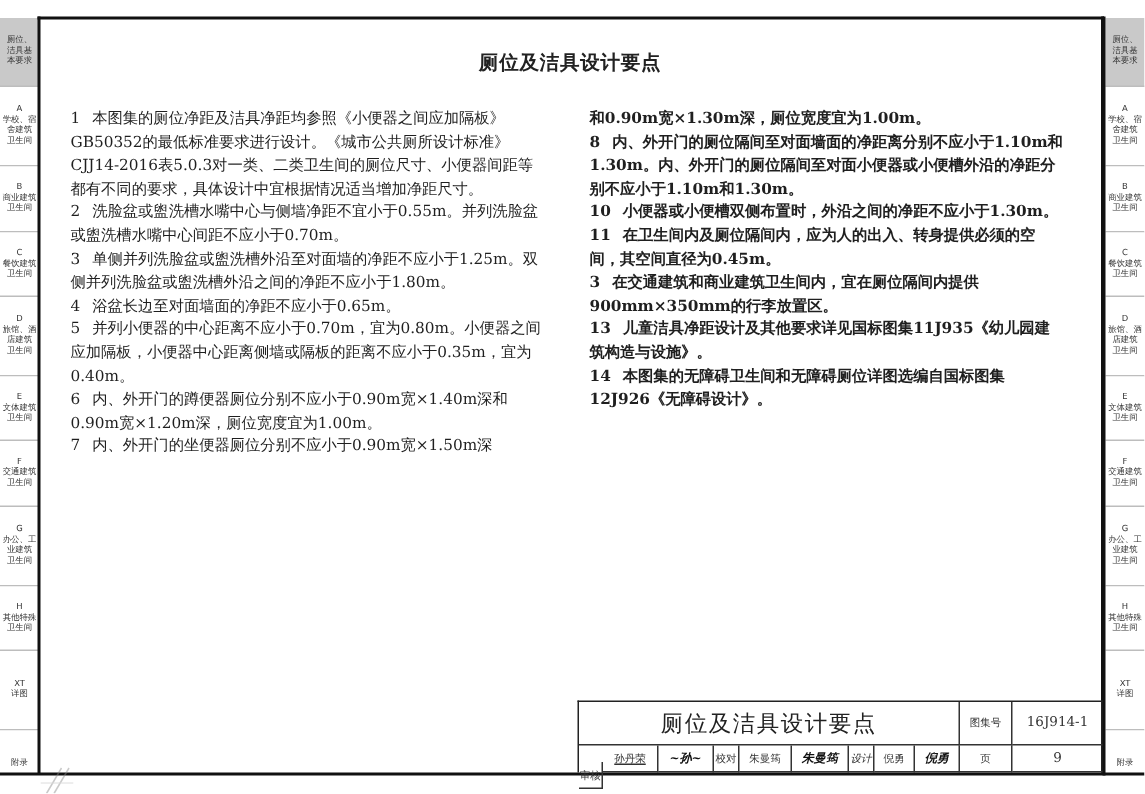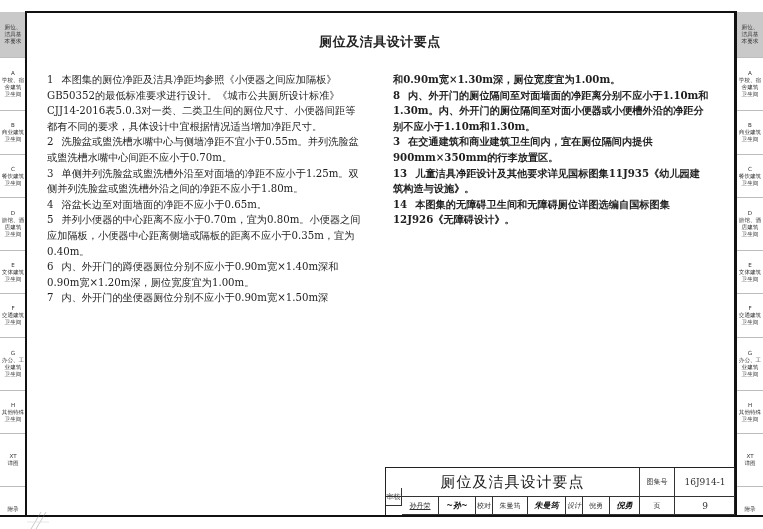--- a/index.html
+++ b/index.html
@@ -140,31 +140,33 @@
     <p><span class="num">2</span><span>洗脸盆或盥洗槽水嘴中心与侧墙净距不宜小于0.55m。并列洗脸盆或盥洗槽水嘴中心间距不应小于0.70m。</span></p>
     <p><span class="num">3</span><span>单侧并列洗脸盆或盥洗槽外沿至对面墙的净距不应小于1.25m。双侧并列洗脸盆或盥洗槽外沿之间的净距不应小于1.80m。</span></p>
     <p><span class="num">4</span><span>浴盆长边至对面墙面的净距不应小于0.65m。</span></p>
     <p><span class="num">5</span><span>并列小便器的中心距离不应小于0.70m，宜为0.80m。小便器之间应加隔板，小便器中心距离侧墙或隔板的距离不应小于0.35m，宜为0.40m。</span></p>
     <p><span class="num">6</span><span>内、外开门的蹲便器厕位分别不应小于0.90m宽×1.40m深和0.90m宽×1.20m深，厕位宽度宜为1.00m。</span></p>
     <p><span class="num">7</span><span>内、外开门的坐便器厕位分别不应小于0.90m宽×1.50m深</span></p>
   </div>
 <div class="col right" id="colRight">
     <p><span>和0.90m宽×1.30m深，厕位宽度宜为1.00m。</span></p>
     <p><span class="num">8</span><span>内、外开门的厕位隔间至对面墙面的净距离分别不应小于1.10m和1.30m。内、外开门的厕位隔间至对面小便器或小便槽外沿的净距分别不应小于1.10m和1.30m。</span></p>
+    <p><span class="num">10</span><span>小便器或小便槽双侧布置时，外沿之间的净距不应小于1.30m。</span></p>
+    <p><span class="num">11</span><span>在卫生间内及厕位隔间内，应为人的出入、转身提供必须的空间，其空间直径为0.45m。</span></p>
     <p><span class="num">3</span><span>在交通建筑和商业建筑卫生间内，宜在厕位隔间内提供900mm×350mm的行李放置区。</span></p>
     <p><span class="num">13</span><span>儿童洁具净距设计及其他要求详见国标图集11J935《幼儿园建筑构造与设施》。</span></p>
     <p><span class="num">14</span><span>本图集的无障碍卫生间和无障碍厕位详图选编自国标图集12J926《无障碍设计》。</span></p>
   </div>
 
 <div class="tblock">
   <div class="tb-main">厕位及洁具设计要点</div>
   <div class="tb-cell" style="left:254px;top:0;width:35px;height:29px;">图集号</div>
   <div class="tb-cell" style="left:289px;top:0;width:60px;height:29px;border-right:none;font-size:9px;">16J914-1</div>
 
-  <div class="tb-cell" style="left:0;top:20px;width:16px;height:18px;">审核</div>
+  <div class="tb-cell" style="left:0;top:40px;width:16px;height:18px;">审核</div>
   <div class="tb-cell" style="left:16px;top:29px;width:37px;height:18px;text-decoration:underline;">孙丹荣</div>
   <div class="tb-cell sig" style="left:53px;top:29px;width:37px;height:18px;">~孙~</div>
   <div class="tb-cell" style="left:90px;top:29px;width:17px;height:18px;">校对</div>
   <div class="tb-cell" style="left:107px;top:29px;width:35px;height:18px;">朱曼筠</div>
   <div class="tb-cell sig" style="left:142px;top:29px;width:38px;height:18px;">朱曼筠</div>
   <div class="tb-cell" style="left:180px;top:29px;width:17px;height:18px;font-style:italic;">设计</div>
   <div class="tb-cell" style="left:197px;top:29px;width:27px;height:18px;">倪勇</div>
   <div class="tb-cell sig" style="left:224px;top:29px;width:30px;height:18px;">倪勇</div>
   <div class="tb-cell" style="left:254px;top:29px;width:35px;height:18px;">页</div>
   <div class="tb-cell" style="left:289px;top:29px;width:60px;height:18px;border-right:none;font-size:9px;">9</div>

